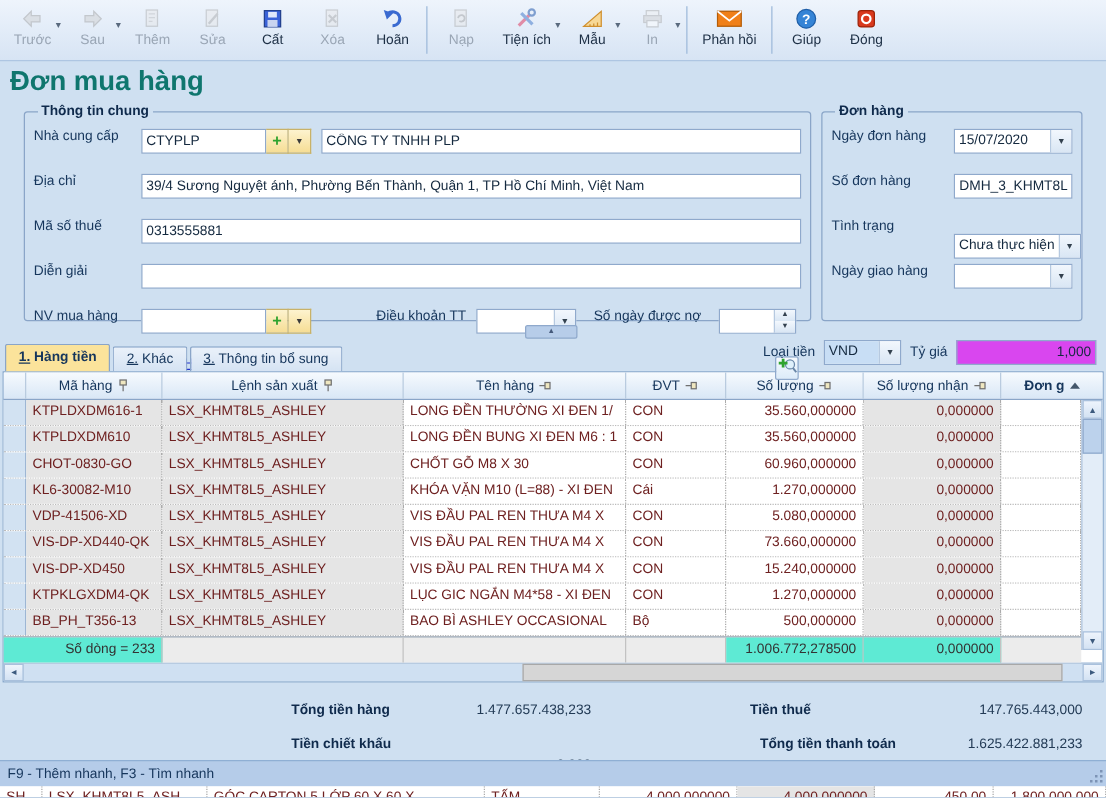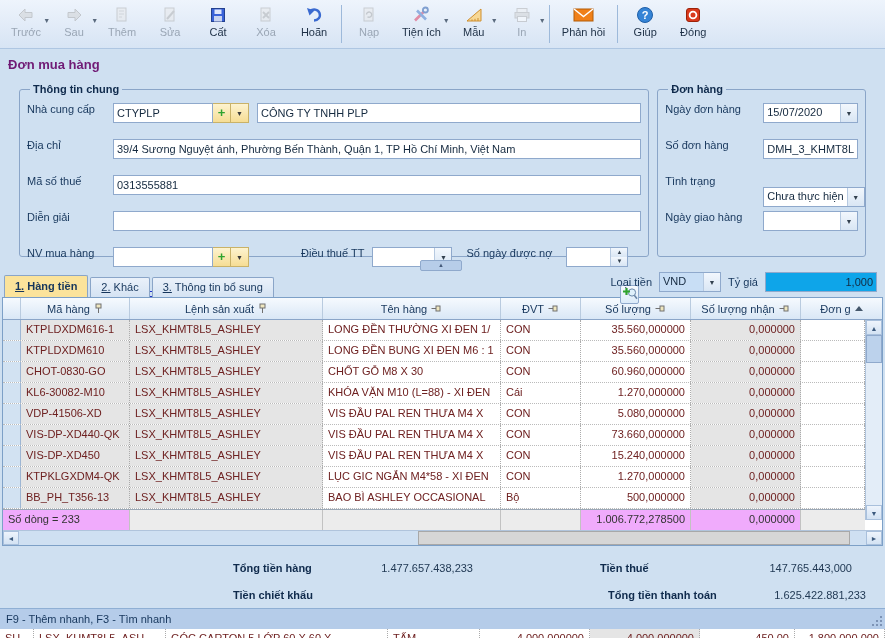--- a/index.html
+++ b/index.html
@@ -13,33 +13,33 @@
     border-bottom:1px solid #aec6e2;padding:0 2px;}
   .tb-item{position:relative;display:flex;flex-direction:column;align-items:center;justify-content:flex-start;
     padding:5px 9px 2px;min-width:30px;cursor:default;}
   .tb-icon{height:20px;display:flex;align-items:center;}
   .tb-label{margin-top:1px;color:#1d2f45;white-space:nowrap;}
   .tb-item.disabled .tb-label{color:#9aa6b5;text-align:center;}
   .tb-item.disabled .tb-icon{opacity:.45;filter:grayscale(1);}
   .tb-caret{position:absolute;right:0;top:17px;font-size:7px;color:#5a6a7e;}
   .tb-sep{width:1px;background:#9db9da;margin:5px 3px;}
   
-  .page-title{height:34px;line-height:32px;padding-left:8px;font-size:13px;font-weight:bold;color:#701a75;}
+  .page-title{height:34px;line-height:32px;padding-left:8px;font-size:22px;font-weight:bold;color:#0f766e;}
   
   .form-area{display:flex;gap:8px;padding:0 19px;height:174px;}
   fieldset{border:1px solid #8aa5c8;border-radius:3px;margin:0;padding:8px 7px 4px;position:relative;min-width:0;}
   legend{font-weight:bold;color:#0f2a4c;padding:0 3px;margin-left:3px;font-size:11px;}
   .group-left{width:650px;box-sizing:border-box;}
   .group-right{width:215px;box-sizing:border-box;}
   .frow{display:flex;height:32px;margin-bottom:4px;}
   .flabel{width:86px;flex:none;color:#16365c;white-space:nowrap;}
   .flabel2{width:98px;flex:none;color:#16365c;white-space:nowrap;}
   input.txt{height:20px;border:1px solid #8fa9cc;padding:0 3px;font:inherit;color:#14293f;background:#fff;box-sizing:border-box;}
   input.txt.num{text-align:right;}
-  input.txt.ro{background:#0ea5e9;}
+  input.txt.ro{background:#d946ef;}
   .w100{width:100px;} .wflex{flex:1;min-width:0;}
   .btn-sq{width:18px;height:20px;box-sizing:border-box;border:1px solid #c9b268;border-left:none;
     background:linear-gradient(#fdf3cf,#f6dd94);display:flex;align-items:center;justify-content:center;cursor:pointer;}
   .btn-sq .plus{color:#2fa32f;font-weight:bold;font-size:13px;line-height:12px;}
   .btn-sq .dn{font-size:7px;color:#3a3a3a;}
   .combo{display:flex;height:20px;box-sizing:border-box;border:1px solid #8fa9cc;background:#fff;}
   .combo .combo-text{flex:1;padding:2px 3px;white-space:nowrap;overflow:hidden;color:#14293f;}
   .combo .combo-text.hl{background:#c8def5;}
   .combo .combo-btn{width:16px;background:linear-gradient(#f2f7fd,#d9e6f4);border-left:1px solid #b6c9e0;
     display:flex;align-items:center;justify-content:center;font-size:7px;color:#33414f;cursor:pointer;}
@@ -65,32 +65,32 @@
   .tab-label::first-letter{text-decoration:underline;}
   .currency-box{position:absolute;right:8px;top:1px;display:flex;align-items:center;gap:7px;}
   .cur-combo{width:62px;}
   .rate-input{width:112px;}
   
   .grid{margin:0 2px;border:1px solid #7da0c7;width:879px;box-sizing:content-box;background:#fff;}
   .ghead{display:flex;height:21px;background:linear-gradient(#f6fafe,#d9e7f6);border-bottom:1px solid #8aa5c8;color:#16365c;}
   .hcell{display:flex;align-items:center;justify-content:center;gap:4px;border-right:1px solid #b9cbdf;
     box-sizing:border-box;white-space:nowrap;overflow:hidden;cursor:pointer;}
   .w-sel{width:18px;} .w-code{width:109px;} .w-order{width:193px;} .w-name{width:178px;}
-  .w-unit{width:80px;} .w-qty{width:110px;} .w-recv{width:110px;} .w-price{width:64px;} .w-price-h{width:81px;}
+  .w-unit{width:80px;} .w-qty{width:110px;} .w-recv{width:110px;} .w-price{width:64px;} .w-price-h{width:81px;font-weight:bold;}
   .gmain{position:relative;width:879px;}
   .rows-wrap{width:862px;}
   .grow{display:flex;height:20px;border-bottom:1px dotted #bbbbbb;background:#fff;}
   .gcell{box-sizing:border-box;border-right:1px dotted #ababab;padding:0 5px;line-height:19px;
     white-space:nowrap;overflow:hidden;color:#6e2020;}
   .gcell.sel{background:#d2e2f2;border-right:1px solid #9db6d4;padding:0;}
   .gcell.gray{background:#e5e5e5;}
   .num{text-align:right;}
   .gfoot{display:flex;height:20px;border-top:1px solid #9aa7b5;background:#ececec;color:#333;width:862px;}
   .fcell{box-sizing:border-box;border-right:1px solid #c2c2c2;padding:0 5px;line-height:19px;white-space:nowrap;overflow:hidden;}
-  .fcell.dark{background:#f0abfc;}
+  .fcell.dark{background:#5eead4;text-align:right;}
   .fw-label{width:127px;} 
   .vsb{position:absolute;right:0;top:0;width:17px;height:200px;background:#e3edf8;border-left:1px solid #b0c4dc;
     display:flex;flex-direction:column;box-sizing:border-box;}
   .vsb .sb-btn{height:15px;text-align:center;font-size:7px;line-height:15px;color:#3c5a7e;
     background:linear-gradient(#eef4fc,#d3e2f3);border:1px solid #a9c0dc;box-sizing:border-box;cursor:pointer;}
   .vsb .sb-thumb{height:28px;background:#bcd2ec;border:1px solid #8fa9cc;box-sizing:border-box;margin:0;cursor:grab;}
   .vsb .sb-track{flex:1;}
   .hsb{height:15px;display:flex;background:#cfe0f2;border-top:1px solid #b0c4dc;width:879px;box-sizing:border-box;}
   .hsb .sb-btn{width:16px;text-align:center;font-size:7px;line-height:14px;color:#3c5a7e;
     background:linear-gradient(#eef4fc,#d3e2f3);border:1px solid #a9c0dc;box-sizing:border-box;cursor:pointer;}
@@ -303,21 +303,21 @@
 
       <div class="frow">
         <span class="flabel">NV mua hàng</span>
         <input class="txt w100" value="" style="">
         <span class="btn-sq">
             <span class="plus">+</span>
           </span>
         <span class="btn-sq">
             <span class="dn">▼</span>
           </span>
-        <span style="margin-left:52px;">Điều thuế TT</span>
+        <span style="margin-left:52px;">Điều khoản TT</span>
         <span class="combo" style="width:80px;margin-left:8px;">
           <span class="combo-text"></span>
           <span class="combo-btn">▼</span>
         </span>
         <span style="margin-left:14px;">Số ngày được nợ</span>
         <span class="spin" style="margin-left:14px;">
           <input value="" style="">
           <span class="spin-btns">
               <div>▲</div>
               <div>▼</div>
@@ -583,21 +583,21 @@
       <div class="sb-btn">►</div>
     </div>
   </div>
 
   <div class="totals">
     <span class="tot-label" style="left:233px;top:8px;">Tổng tiền hàng</span>
     <span class="tot-val" style="left:300px;top:8px;width:173px;">1.477.657.438,233</span>
     <span class="tot-label" style="left:233px;top:35px;">Tiền chiết khấu</span>
     <span class="tot-val" style="left:300px;top:52px;width:173px;">0,000</span>
     <span class="tot-label" style="left:600px;top:8px;">Tiền thuế</span>
-    <span class="tot-val" style="left:676px;top:8px;width:176px;text-align:right;">147.765.443,000</span>
+    <span class="tot-val" style="left:690px;top:8px;width:176px;text-align:right;">147.765.443,000</span>
     <span class="tot-label" style="left:608px;top:35px;">Tổng tiền thanh toán</span>
     <span class="tot-val" style="left:690px;top:35px;width:176px;">1.625.422.881,233</span>
   </div>
 
   <div class="statusbar">
     <span>F9 - Thêm nhanh, F3 - Tìm nhanh</span>
     <span class="grip"></span>
   </div>
 
   <div class="sliver">

